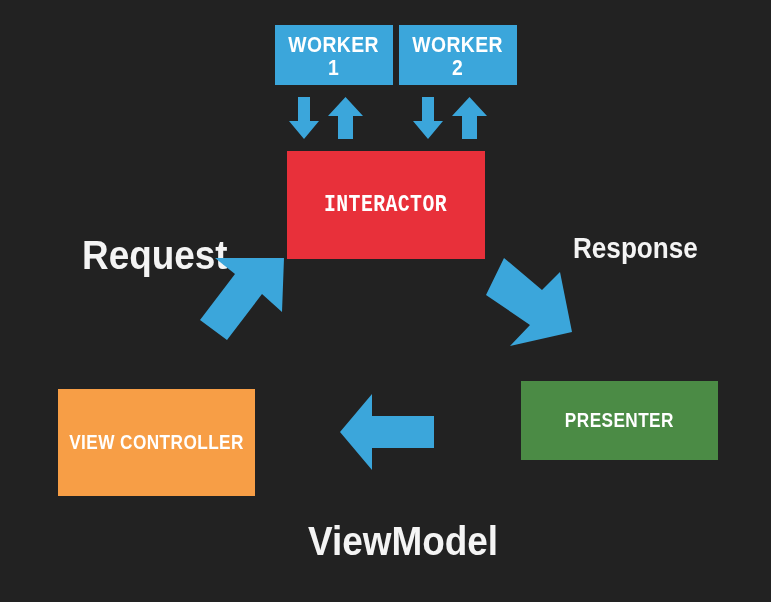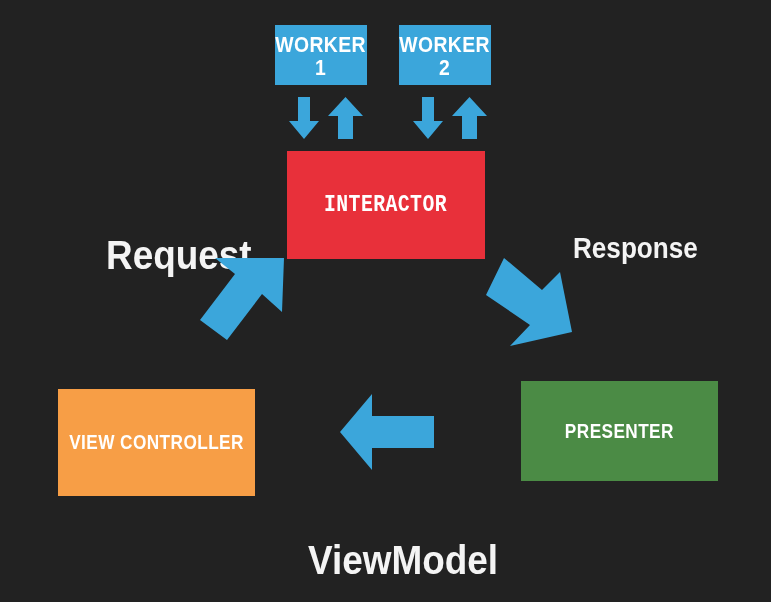--- a/index.html
+++ b/index.html
@@ -26,21 +26,21 @@
     text-align: center;
     color: #ffffff;
     font-family: "Liberation Sans Narrow", "Liberation Sans", sans-serif;
     font-weight: bold;
     letter-spacing: 0.5px;
     line-height: 1.05;
     box-sizing: border-box;
     user-select: none;
   }
   .worker {
-    width: 92px;
+    width: 118px;
     height: 60px;
     font-size: 22px;
     background: #3ba6db;
     padding: 2px 0 0 0;
   }
   .worker .wlabel {
     display: block;
     transform: scaleX(0.88);
   }
   #worker-1 { left: 275px; top: 25px; }
@@ -60,21 +60,21 @@
     top: 389px;
     width: 197px;
     height: 107px;
     background: #f79e46;
     font-size: 20px;
   }
   #presenter {
     left: 521px;
     top: 381px;
     width: 197px;
-    height: 100px;
+    height: 79px;
     background: #4b8b45;
     font-size: 20px;
   }
   .node .nlabel {
     display: block;
     transform: scaleX(0.86);
     white-space: nowrap;
   }
 
   .edge-label {
@@ -82,32 +82,30 @@
     color: #f4f4f4;
     font-family: "Liberation Sans Narrow", "Liberation Sans", sans-serif;
     font-weight: bold;
     white-space: nowrap;
     user-select: none;
   }
   #label-request {
     left: 82px;
     top: 232px;
     font-size: 41px;
-    margin-left: 24px;
   }
   #label-response {
     left: 573px;
     top: 232px;
     font-size: 29px;
   }
   #label-viewmodel {
     left: 308px;
     top: 518px;
     font-size: 41px;
-    margin-top: 19px;
   }
   .edge-label span {
     display: inline-block;
     transform: scaleX(0.9);
     transform-origin: left center;
   }
 
   .arrow-svg {
     position: absolute;
     display: block;

